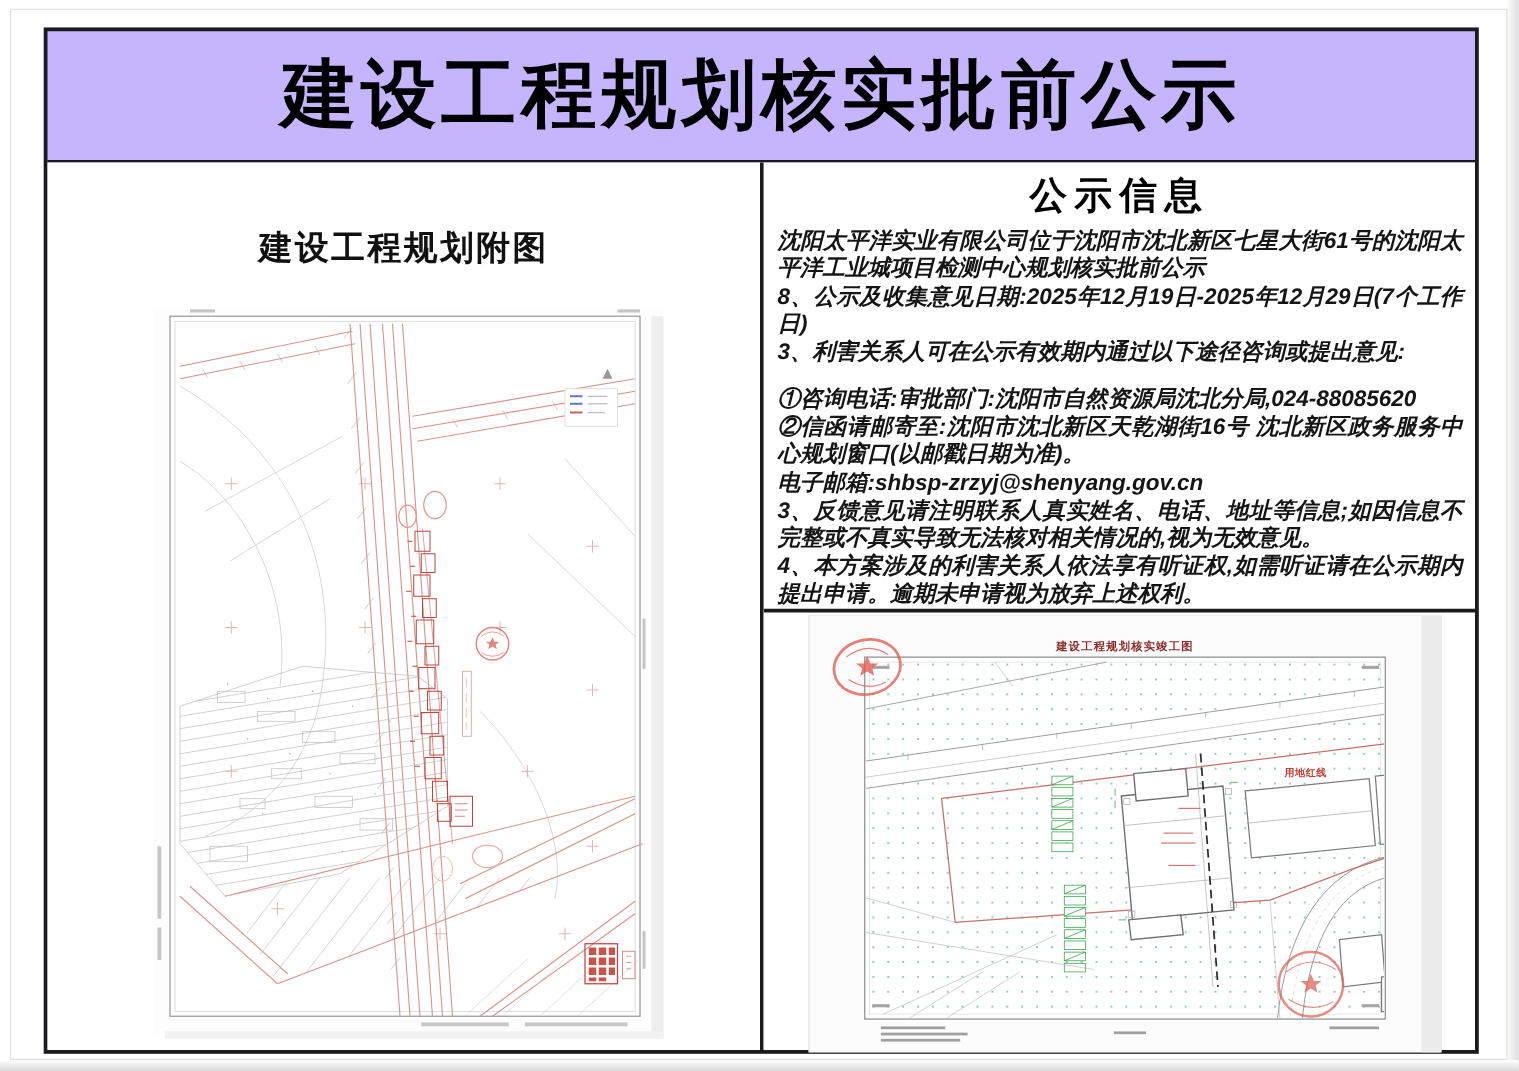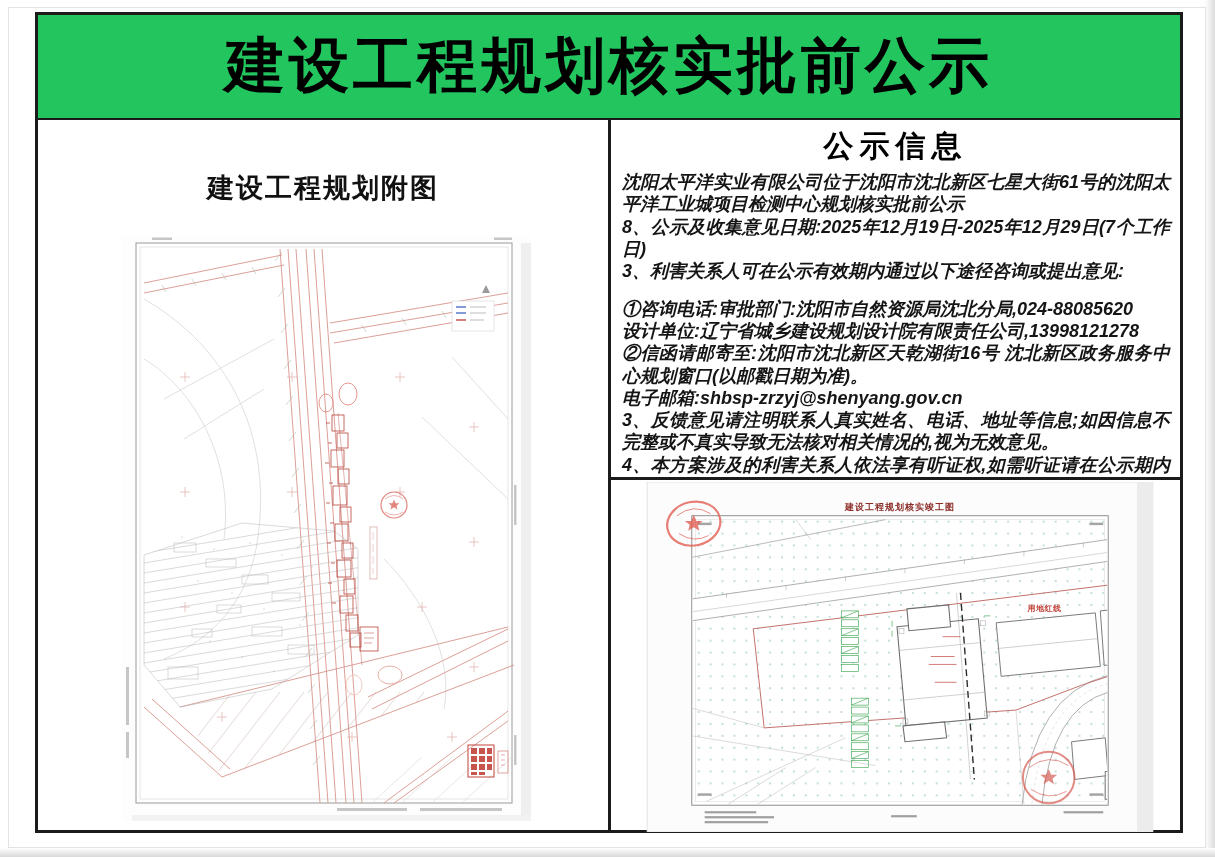--- a/index.html
+++ b/index.html
@@ -8,22 +8,22 @@
     font-family:"Liberation Sans", sans-serif;color:#111;overflow:hidden;
   }
   .page-edge-right{position:absolute;right:0;top:0;width:10px;height:100%;
     background:linear-gradient(to right,#ffffff,#dcdcdc);}
   .page-edge-bottom{position:absolute;bottom:0;left:0;width:100%;height:9px;
     background:linear-gradient(to bottom,#ffffff,#d9d9d9);}
   .outer-hairline{position:absolute;left:8px;top:7px;right:9px;bottom:9px;
     border:1px solid #e3e3e3;pointer-events:none;}
 
   .main-frame{
-    position:absolute;left:35px;top:12px;width:1148px;height:821px;
-    border:3px solid #1b1b1b;background:#22c55e;box-sizing:border-box;
+    position:absolute;left:35px;top:22px;width:1148px;height:821px;
+    border:3px solid #1b1b1b;background:#c4b5fd;box-sizing:border-box;
   }
   .title-section{
     height:103px;border-bottom:2px solid #1b1b1b;
     display:flex;align-items:center;justify-content:center;
   }
   .main-title{
     font-size:60px;font-weight:900;letter-spacing:4px;color:#000;
     white-space:nowrap;
   }
   .content{position:absolute;top:105px;bottom:0;left:0;right:0;display:flex;}
@@ -321,21 +321,20 @@
 
     <div class="right-col">
 
       <div class="notice-section">
         <div class="notice-title">公示信息</div>
         <div class="notice-body">
           <p>沈阳太平洋实业有限公司位于沈阳市沈北新区七星大街61号的沈阳太平洋工业城项目检测中心规划核实批前公示</p>
           <p>8、公示及收集意见日期:2025年12月19日-2025年12月29日(7个工作日)</p>
           <p>3、利害关系人可在公示有效期内通过以下途径咨询或提出意见:</p>
           <p class="gap-top">①咨询电话:审批部门:沈阳市自然资源局沈北分局,024-88085620</p>
-          <p>设计单位:辽宁省城乡建设规划设计院有限责任公司,13998121278</p>
           <p>②信函请邮寄至:沈阳市沈北新区天乾湖街16号 沈北新区政务服务中心规划窗口(以邮戳日期为准)。</p>
           <p>电子邮箱:shbsp-zrzyj@shenyang.gov.cn</p>
           <p>3、反馈意见请注明联系人真实姓名、电话、地址等信息;如因信息不完整或不真实导致无法核对相关情况的,视为无效意见。</p>
           <p>4、本方案涉及的利害关系人依法享有听证权,如需听证请在公示期内提出申请。逾期未申请视为放弃上述权利。</p>
         </div>
 
       </div>
 
       <div class="drawing-section">
         <div class="completion-drawing">

